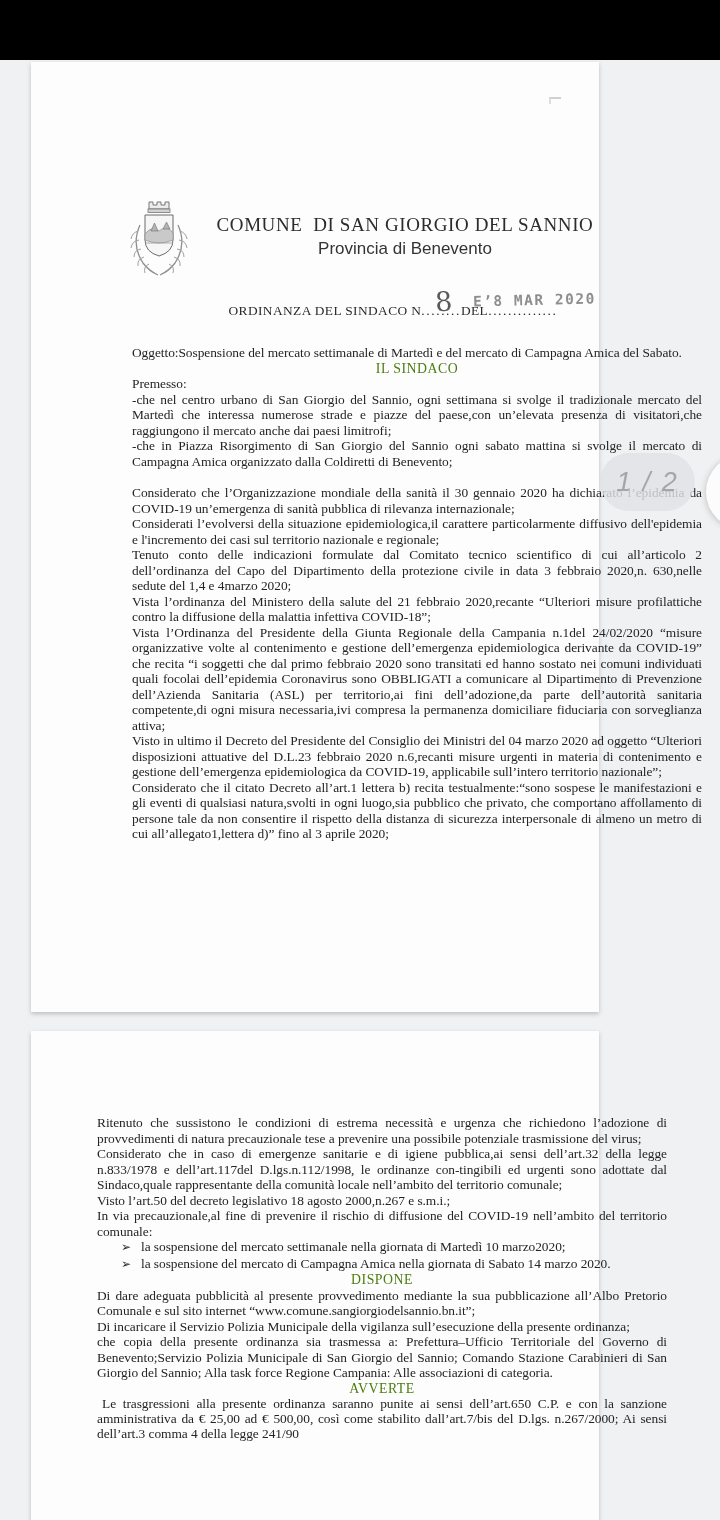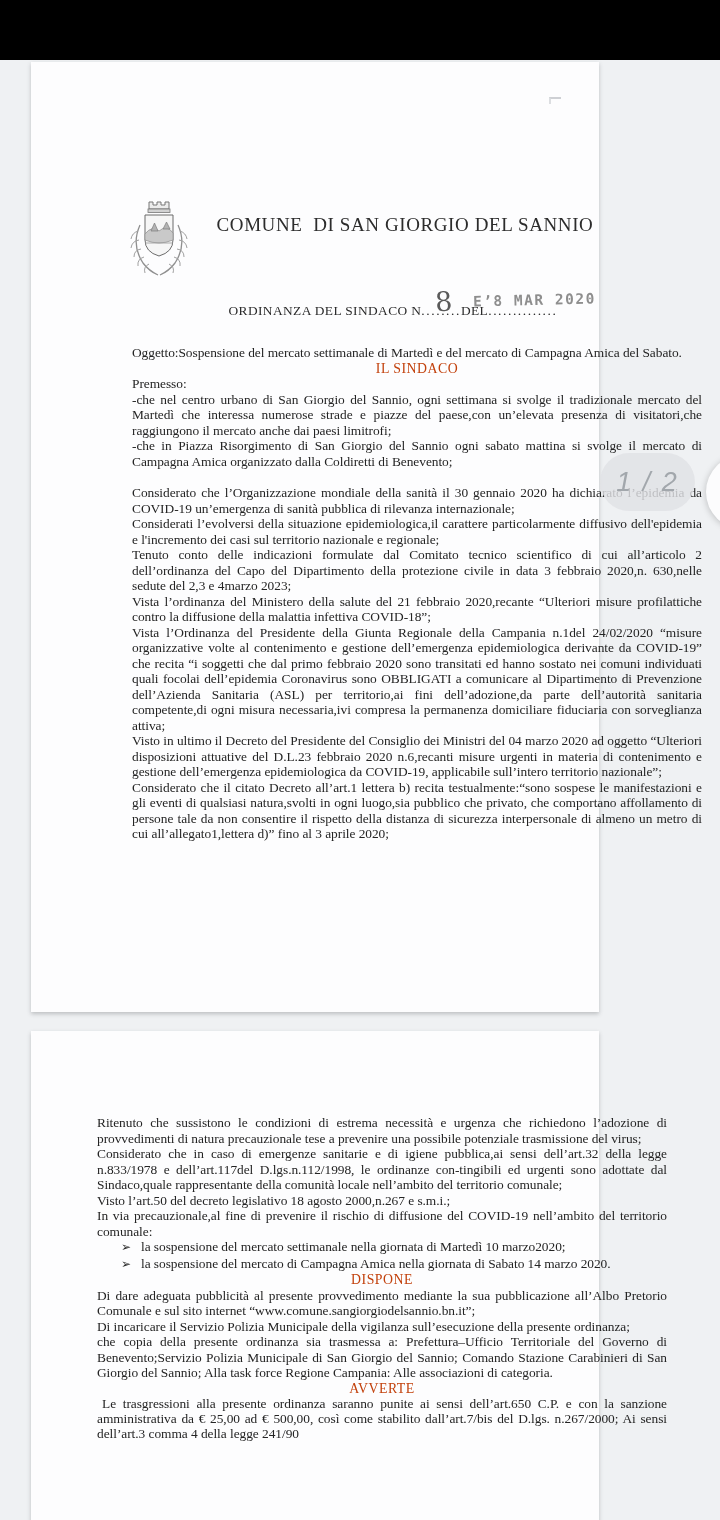--- a/index.html
+++ b/index.html
@@ -48,21 +48,21 @@
   
   .content{
     position:absolute;left:66px;width:570px;
     font-size:13.4px;line-height:15.5px;letter-spacing:-0.05px;
     text-align:justify;color:#242424;
   }
   .c1{top:283px;margin-left:35px;} .c2{top:84px;}
   .content p{margin:0;}
   .sec{
     text-align:center;font-size:13.8px;font-weight:400;letter-spacing:0.5px;
-    margin:0;color:#c2410c;
+    margin:0;color:#4d7c0f;
   }
   .h-sindaco{margin:16px 0 17px;}
   .gap-top{margin-top:16px !important;}
   .h-ordina{margin:19px 0 14px;}
   .h-dispone{margin:17px 0 4px;}
   .h-avverte{margin:-4px 0 0;}
   ul.marks{list-style:none;margin:0;padding:0 0 0 24px;}
   ul.marks li{display:flex;align-items:baseline;}
   ul.marks .bg{width:20px;flex:0 0 20px;font-size:12px;color:#2a2a2a;}
   .avverte{line-height:15px;text-indent:5px;}
@@ -94,39 +94,40 @@
     <path d="M21 12 v-7 h4 v3 h4 v-3 h4 v3 h4 v-3 h4 v7 z" fill="#ececec" stroke="#777" stroke-width="1"></path>
     <rect x="20" y="12" width="22" height="3.5" fill="#d2d2d2" stroke="#777" stroke-width="0.8"></rect>
     <path d="M17 18 h28 v25 q0 12 -14 16 q-14 -4 -14 -16 z" fill="#f6f6f6" stroke="#6b6b6b" stroke-width="1"></path>
     <path d="M17 37 q7 -9 14 -3 q8 -7 14 2 v7 q-14 6 -28 0 z" fill="#c9c9c9" stroke="#8c8c8c" stroke-width="0.7"></path>
     <path d="M23 34 l3.5 -8 l3.5 8 z M35 32 l3.5 -7 l3.5 7 z" fill="#b3b3b3" stroke="#7d7d7d" stroke-width="0.7"></path>
     <path d="M17 46 h28" stroke="#9a9a9a" stroke-width="0.8"></path>
   </svg>
 
   <div class="titleblock">
     <div class="municipality">COMUNE  DI SAN GIORGIO DEL SANNIO</div>
+    <div class="province">Provincia di Benevento</div>
   </div>
 
   <div class="ord-line">
     <span>ORDINANZA DEL SINDACO N</span><span class="dots">........</span><span>DEL</span><span class="dots">..............</span>
     <span class="hand8">8</span>
     <span class="stamp">E’8 MAR 2020</span>
   </div>
 
   <div class="artifact"></div>
 
   <div class="content c1">
     <p>Oggetto:Sospensione del mercato settimanale di Martedì e del mercato di Campagna Amica del Sabato.</p>
     <p class="sec h-sindaco">IL SINDACO</p>
     <p>Premesso:</p>
     <p>-che nel centro urbano di San Giorgio del Sannio, ogni settimana si svolge il tradizionale mercato del Martedì che interessa numerose strade e piazze del paese,con un’elevata presenza di visitatori,che raggiungono il mercato anche dai paesi limitrofi;</p>
     <p>-che in Piazza Risorgimento di San Giorgio del Sannio ogni sabato mattina si svolge il mercato di Campagna Amica organizzato dalla Coldiretti di Benevento;</p>
     <p class="gap-top">Considerato che l’Organizzazione mondiale della sanità il 30 gennaio 2020 ha dichiarato l’epidemia da COVID-19 un’emergenza di sanità pubblica di rilevanza internazionale;</p>
     <p>Considerati l’evolversi della situazione epidemiologica,il carattere particolarmente diffusivo dell'epidemia e l'incremento dei casi sul territorio nazionale e regionale;</p>
-    <p>Tenuto conto delle indicazioni formulate dal Comitato tecnico scientifico di cui all’articolo 2 dell’ordinanza del Capo del Dipartimento della protezione civile in data 3 febbraio 2020,n. 630,nelle sedute del 2,3 e 4marzo 2023;</p>
+    <p>Tenuto conto delle indicazioni formulate dal Comitato tecnico scientifico di cui all’articolo 2 dell’ordinanza del Capo del Dipartimento della protezione civile in data 3 febbraio 2020,n. 630,nelle sedute del 1,4 e 4marzo 2020;</p>
     <p>Vista l’ordinanza del Ministero della salute del 21 febbraio 2020,recante “Ulteriori misure profilattiche contro la diffusione della malattia infettiva COVID-18”;</p>
     <p>Vista l’Ordinanza del Presidente della Giunta Regionale della Campania n.1del 24/02/2020 “misure organizzative volte al contenimento e gestione dell’emergenza epidemiologica derivante da COVID-19” che recita “i soggetti che dal primo febbraio 2020 sono transitati ed hanno sostato nei comuni individuati quali focolai dell’epidemia Coronavirus sono OBBLIGATI a comunicare al Dipartimento di Prevenzione dell’Azienda Sanitaria (ASL) per territorio,ai fini dell’adozione,da parte dell’autorità sanitaria competente,di ogni misura necessaria,ivi compresa la permanenza domiciliare fiduciaria con sorveglianza attiva;</p>
     <p>Visto in ultimo il Decreto del Presidente del Consiglio dei Ministri del 04 marzo 2020 ad oggetto “Ulteriori disposizioni attuative del D.L.23 febbraio 2020 n.6,recanti misure urgenti  in materia di contenimento e gestione dell’emergenza epidemiologica da COVID-19, applicabile sull’intero territorio nazionale”;</p>
     <p>Considerato che il citato Decreto all’art.1 lettera b) recita testualmente:“sono sospese le manifestazioni e gli eventi di qualsiasi natura,svolti in ogni luogo,sia pubblico che privato, che comportano affollamento di persone tale da non consentire il rispetto della distanza di sicurezza interpersonale di almeno un metro di cui all’allegato1,lettera d)” fino al 3 aprile 2020;</p>
   </div>
 </div>
 
 <div class="page page2">
   <div class="content c2">
     <p>Ritenuto che sussistono le condizioni di estrema necessità e urgenza che richiedono l’adozione di provvedimenti di natura precauzionale tese a prevenire una possibile potenziale trasmissione del virus;</p>

